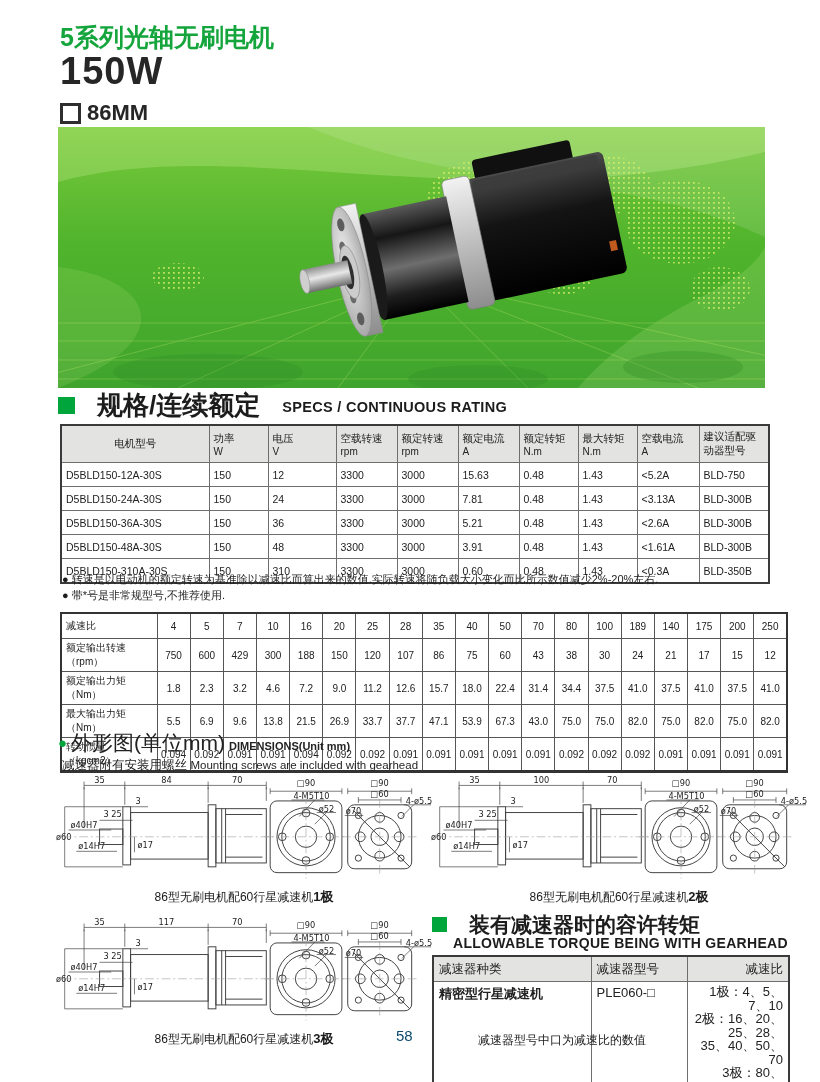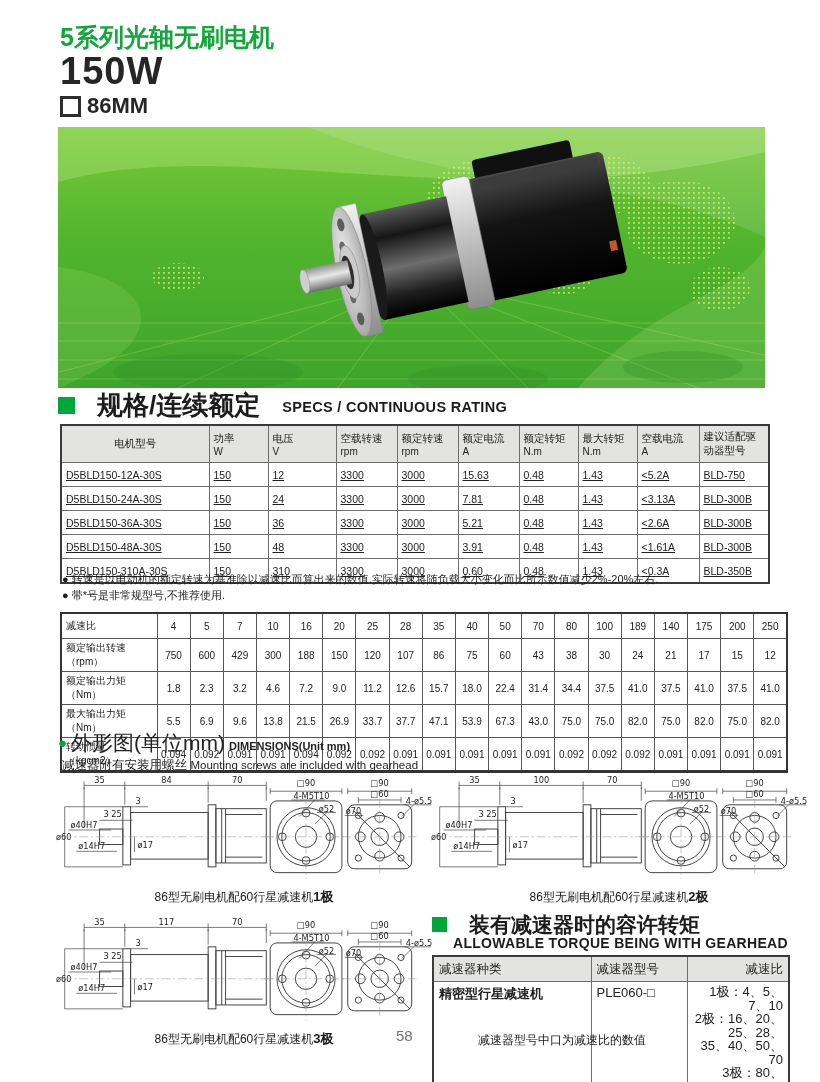--- a/index.html
+++ b/index.html
@@ -4,41 +4,41 @@
 <style>
   html,body{margin:0;padding:0;}
   body{width:820px;height:1082px;position:relative;background:#fff;overflow:hidden;
        font-family:"Liberation Sans","DejaVu Sans",sans-serif;color:#222;}
   .abs{position:absolute;}
 
   
   #header{left:60px;top:24px;}
   .series-title{font-size:25px;font-weight:bold;color:#14a53c;line-height:1.1;}
   .power-title{font-size:38px;font-weight:bold;color:#262626;line-height:1.05;letter-spacing:1px;}
-  .frame-row{display:flex;align-items:center;margin-top:2px;}
+  .frame-row{display:flex;align-items:center;margin-top:9px;}
   .frame-box{width:15px;height:15px;border:3px solid #2e2e2e;margin-right:6px;}
   .frame-label{font-size:22px;font-weight:bold;color:#262626;}
 
   
   #banner{left:58px;top:127px;width:707px;height:261px;overflow:hidden;}
 
   
   .sec-title{display:flex;align-items:flex-end;gap:22px;}
   .sec-marker{width:17px;height:17px;background:#00a63c;margin-bottom:4px;}
   .sec-cn{font-size:26px;font-weight:bold;color:#1c1c1c;line-height:1;}
   .sec-en{font-size:14.5px;font-weight:bold;color:#1c1c1c;margin-bottom:3px;letter-spacing:.3px;}
   #specs-title{left:58px;top:392px;}
 
   
   #spec-table{left:60px;top:424px;width:708px;border-collapse:collapse;table-layout:fixed;
               border:2px solid #3a3a3a;font-size:10.5px;}
   #spec-table th,#spec-table td{border:1px solid #6e6e6e;padding:1px 4px;}
   #spec-table thead th{background:#e3e3e1;font-weight:400;text-align:left;height:34px;vertical-align:middle;}
   #spec-table thead th.c{text-align:center;}
-  #spec-table tbody td{height:21px;text-align:left;background:#fff;text-decoration:underline;}
+  #spec-table tbody td{height:21px;text-align:left;background:#fff;}
   .h-unit{font-size:10px;color:#222;}
 
   
   #notes{left:62px;top:571px;font-size:11px;line-height:16px;color:#1e1e1e;}
 
   
   #ratio-table{left:60px;top:612px;width:728px;border-collapse:collapse;table-layout:fixed;
                border:2px solid #333;border-bottom-width:3px;font-size:10px;}
   #ratio-table th{border:1px solid #555;text-align:left;font-weight:400;padding:2px 4px;background:#fff;}
   #ratio-table td{border:1px solid #555;text-align:center;padding:2px 0;background:#fff;height:20px;}
@@ -69,21 +69,21 @@
   #torque .sec-en{font-size:14px;margin-bottom:0;}
   #torque .sec-marker{width:15px;height:15px;margin-bottom:3px;}
   #torque-table{border-collapse:collapse;width:100%;margin-top:4px;border:2px solid #3a3a3a;}
   #torque-table th,#torque-table td{border:1px solid #6e6e6e;font-weight:400;}
   #torque-table thead th{background:#e3e3e1;font-size:12.5px;text-align:left;padding:3px 5px;height:18px;}
   #torque-table thead th.r{text-align:right;}
   #torque-table tbody td{vertical-align:top;padding:3px 5px;font-size:13px;background:#fff;}
   .ratio-lines{text-align:right;font-size:10.5px;line-height:13.5px;}
 
   #torque-note{left:478px;top:1032px;font-size:12px;color:#1a1a1a;}
-  #page-num{left:396px;top:1027px;font-size:15px;color:#737373;}
+  #page-num{left:396px;top:1027px;font-size:15px;color:#0c4a6e;}
 </style>
 </head>
 <body>
 
 <div id="header" class="abs">
   <div class="series-title">5系列光轴无刷电机</div>
   <div class="power-title">150W</div>
   <div class="frame-row">
     <span class="frame-box"></span>
     <span class="frame-label">86MM</span>

